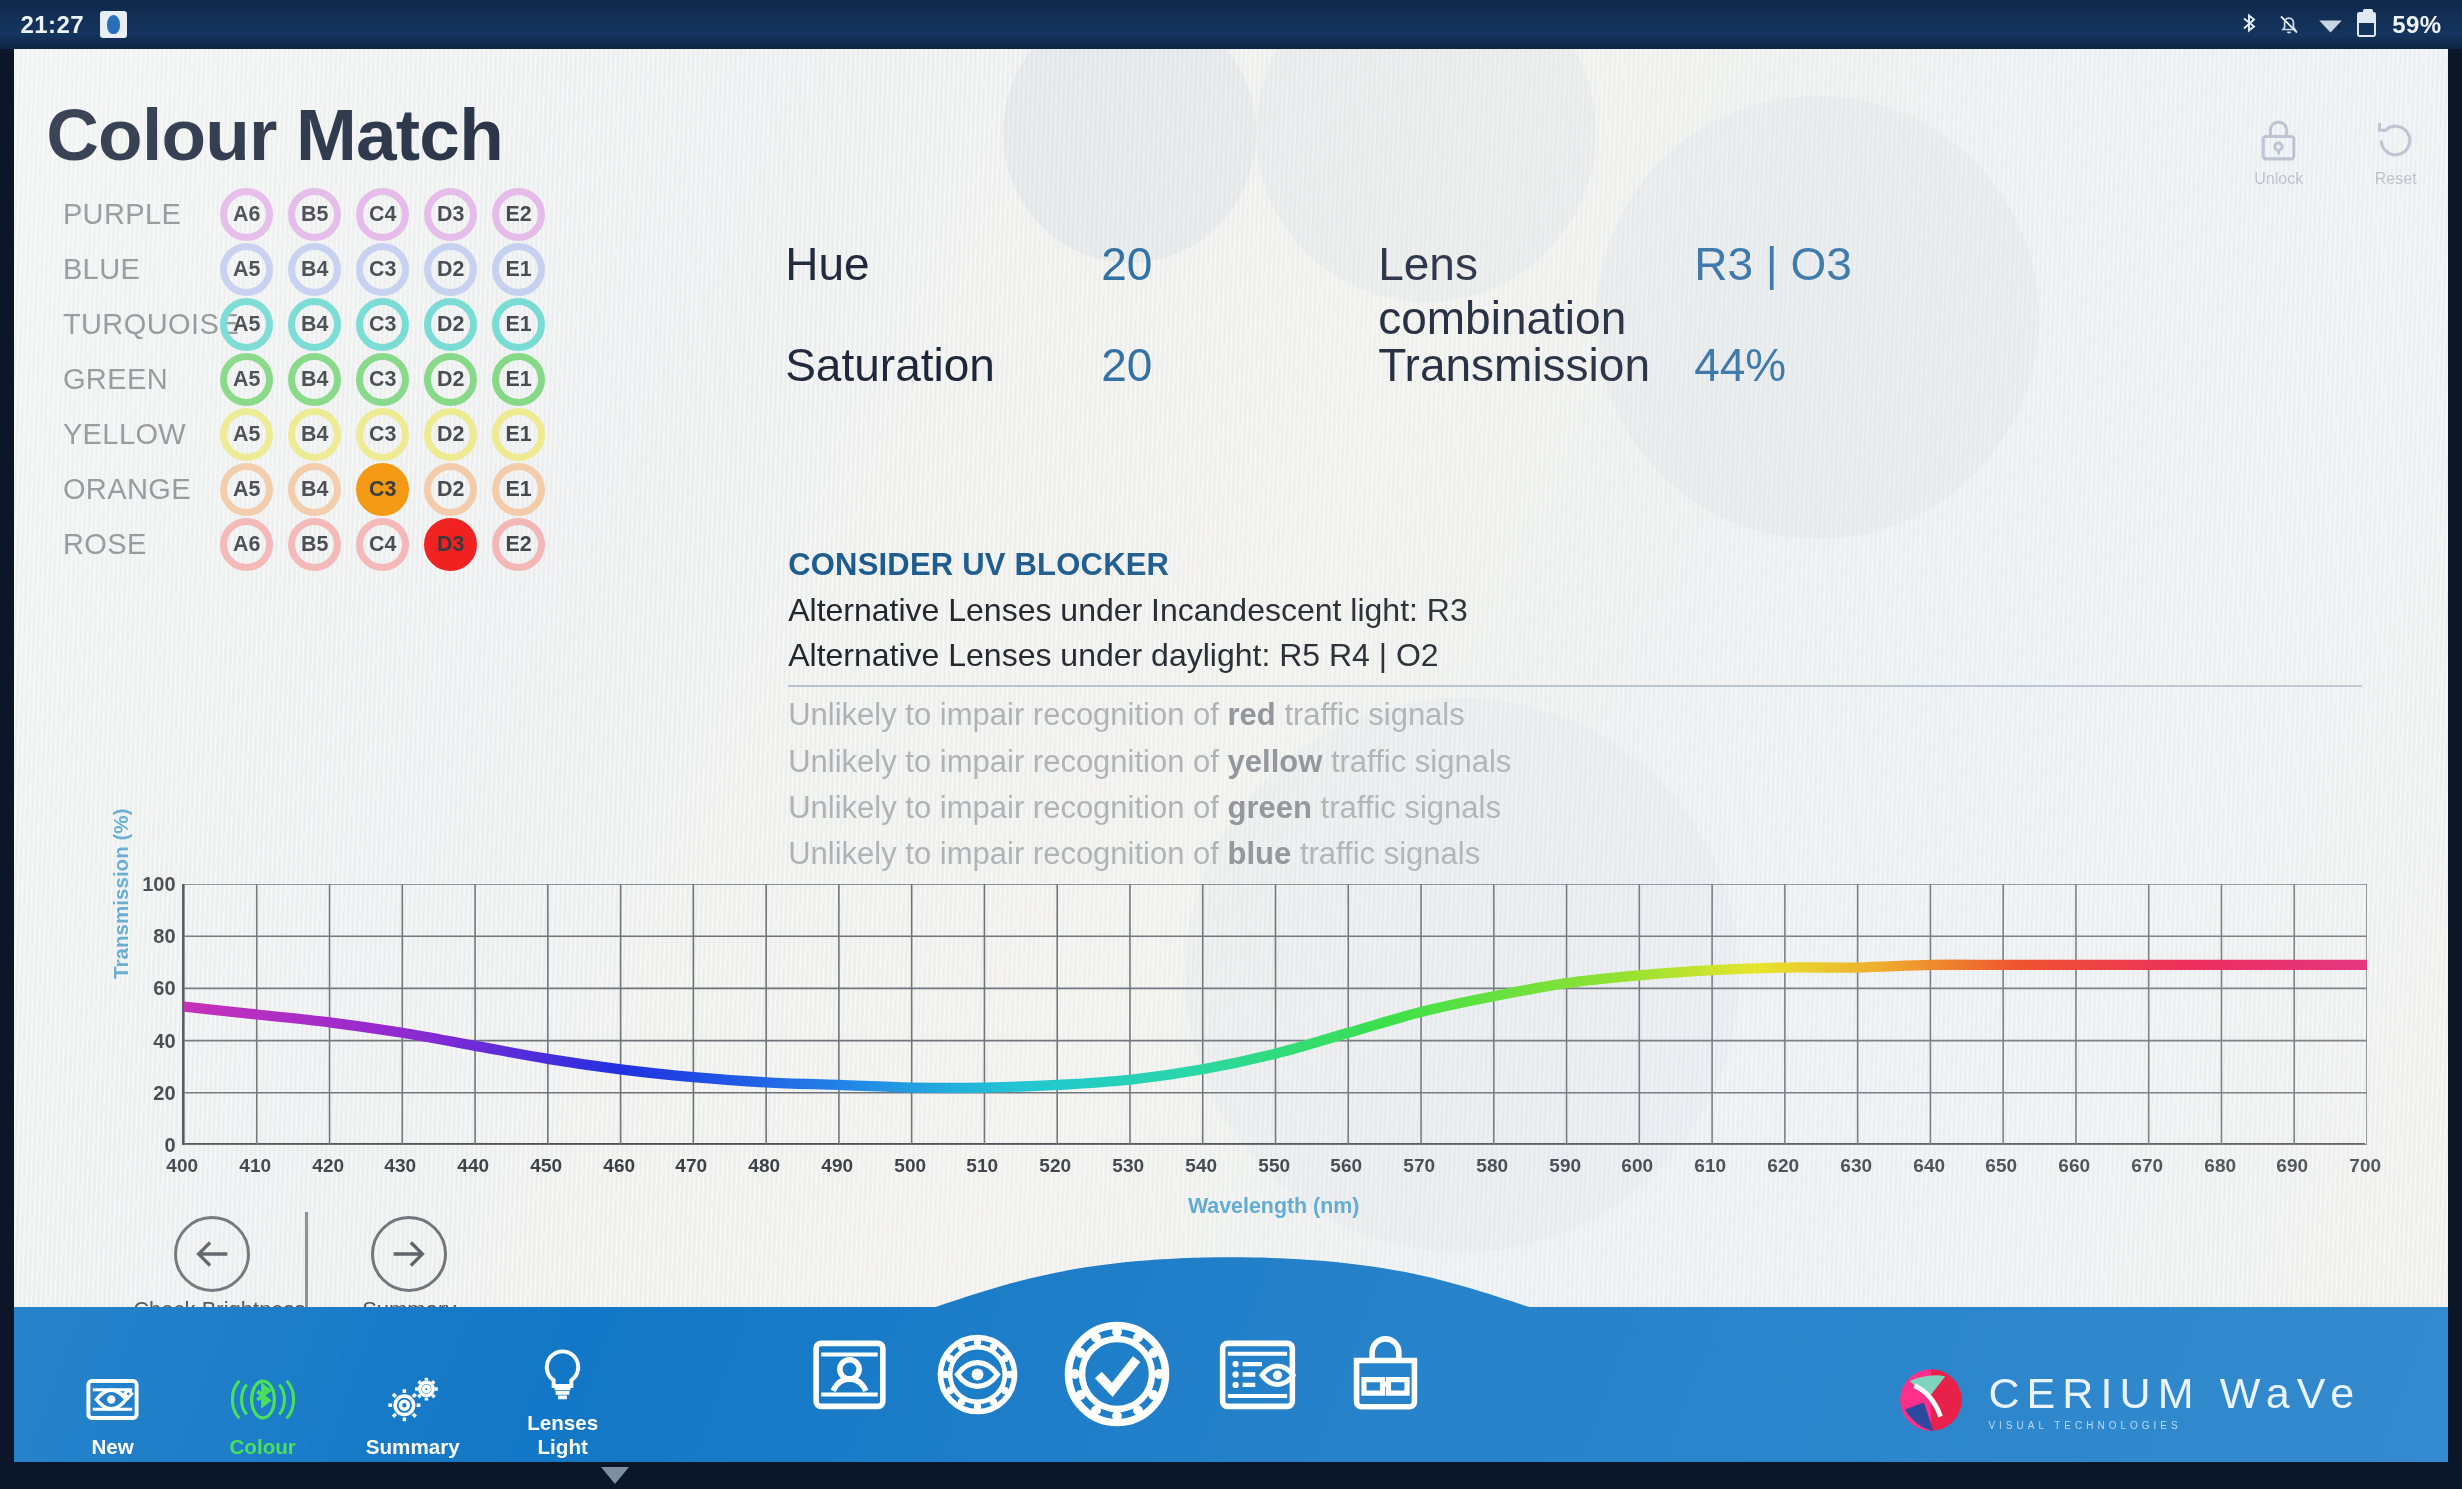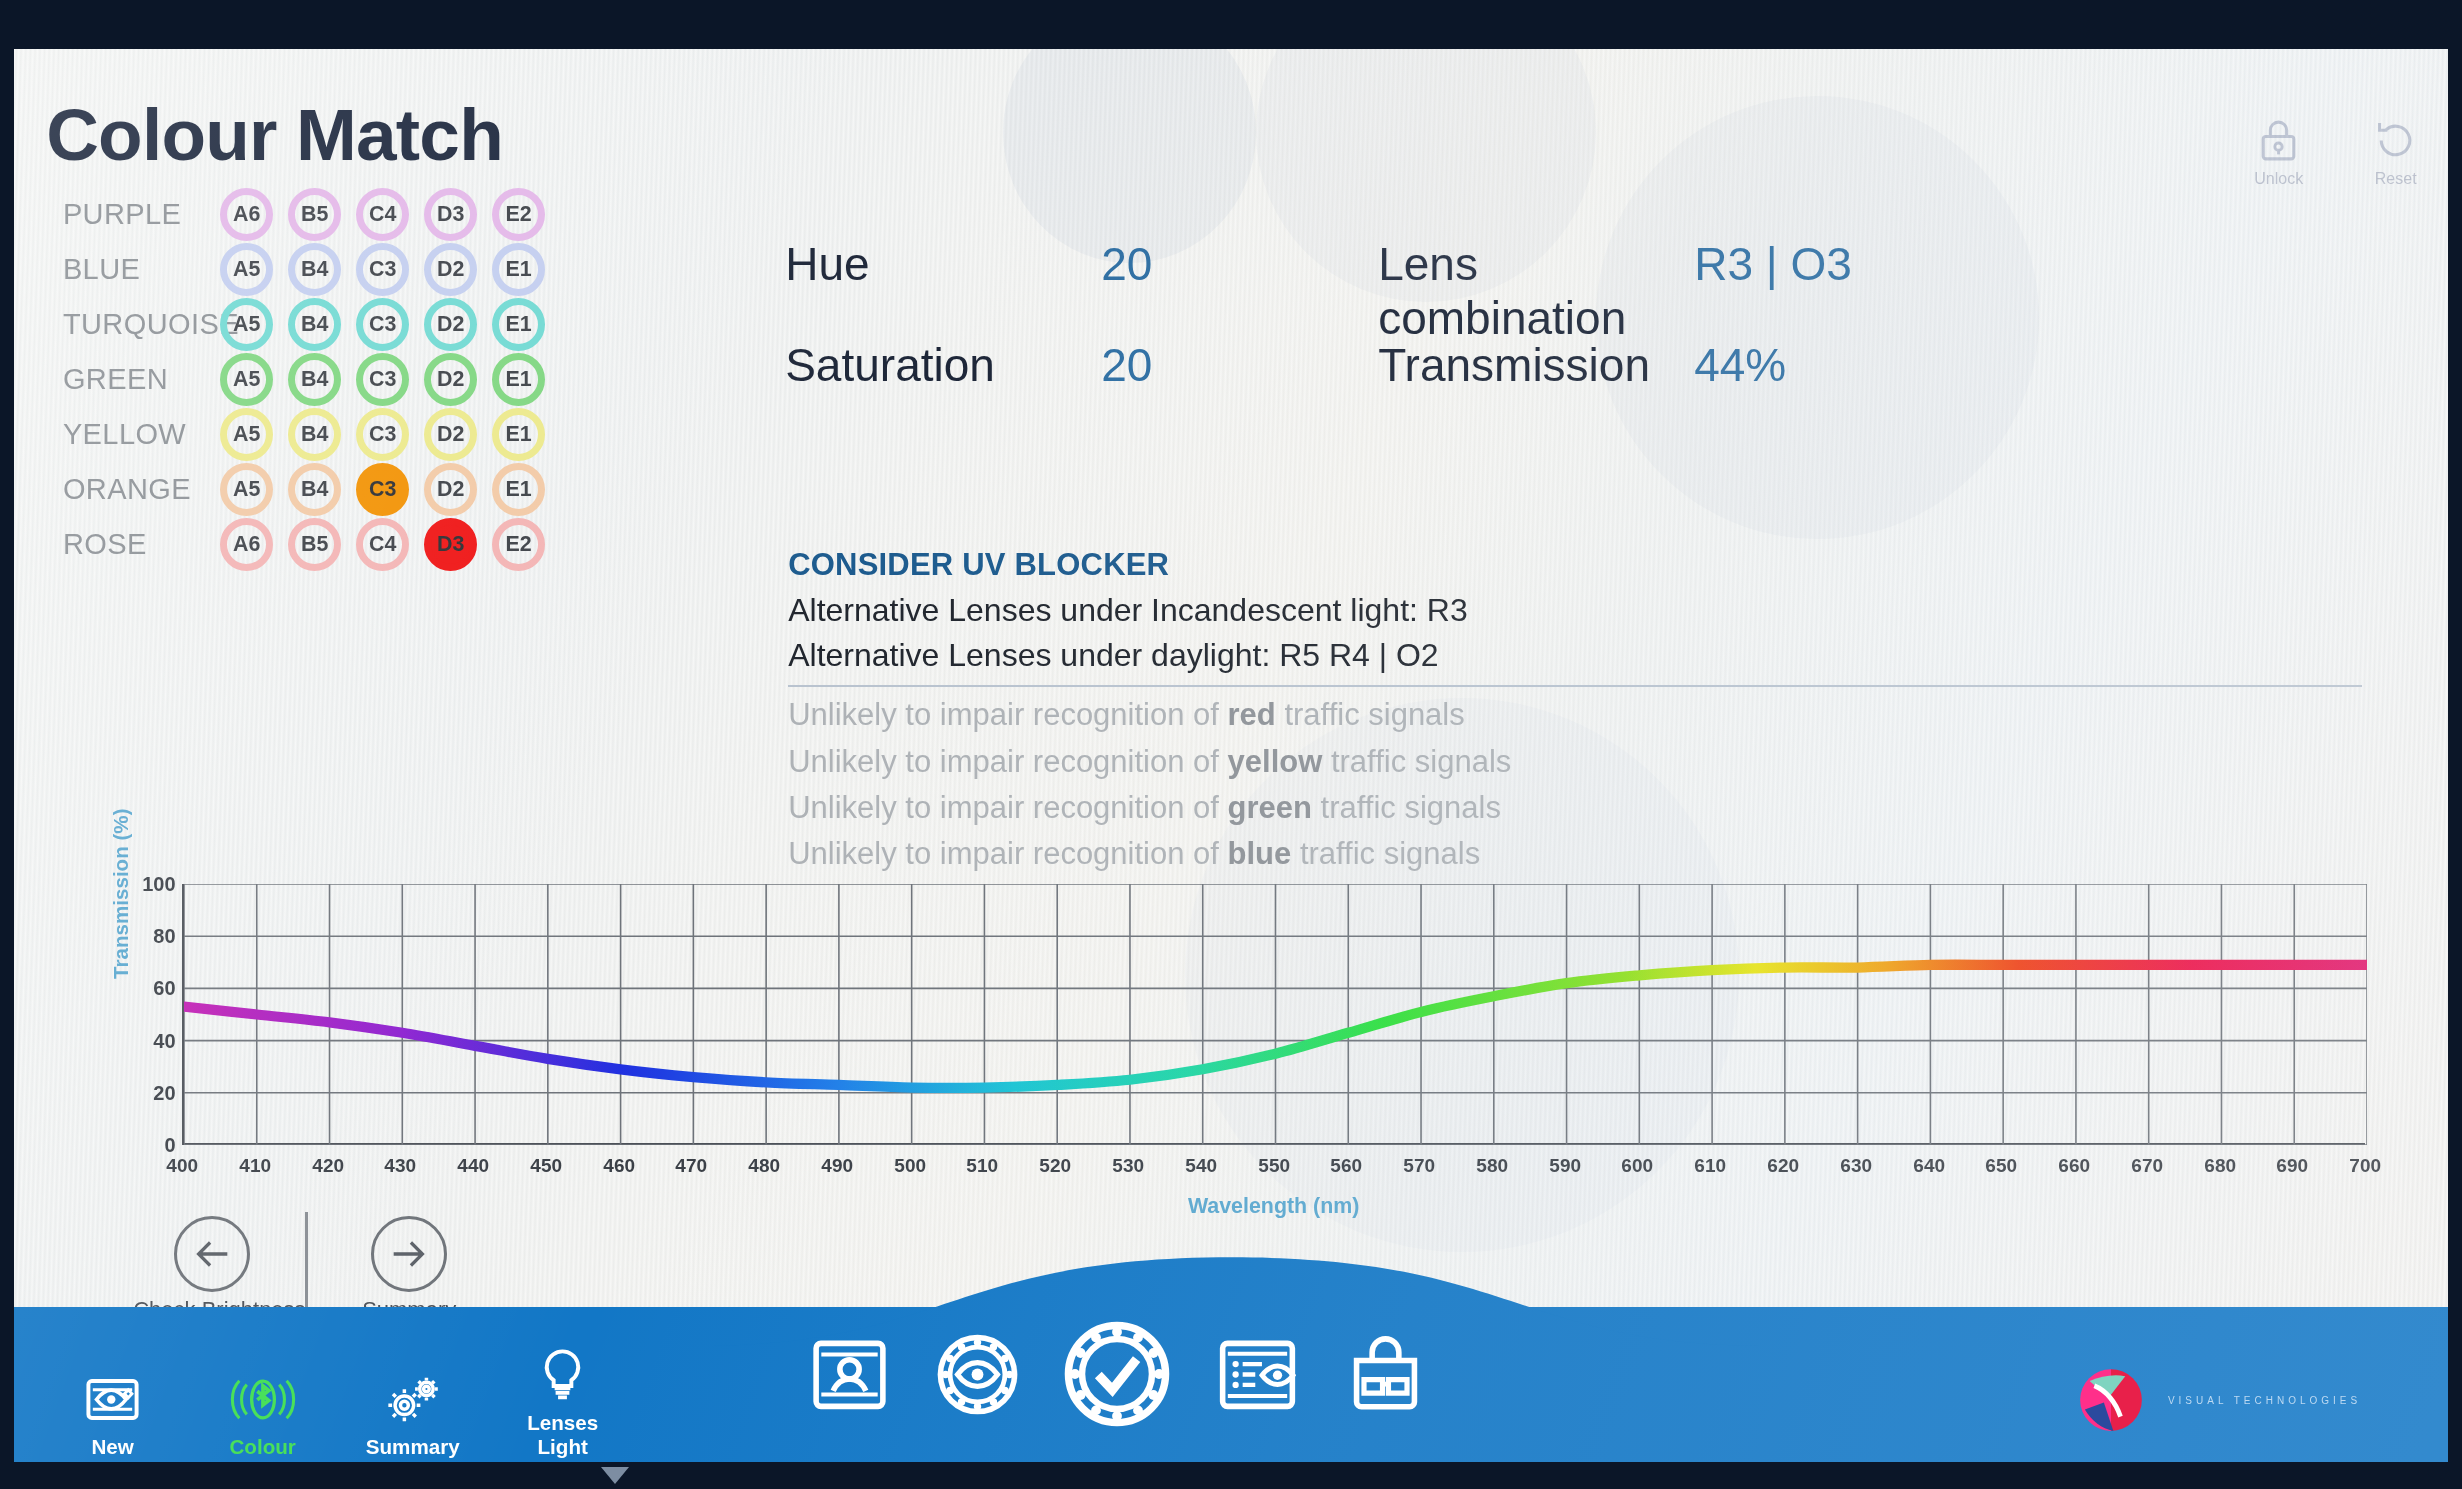--- a/index.html
+++ b/index.html
@@ -239,20 +239,46 @@
   .screen-sheen {
     position:absolute; inset:0; pointer-events:none;
     background: linear-gradient(110deg, rgba(255,255,255,0.16) 0%, rgba(255,255,255,0) 35%, rgba(210,225,235,0.10) 62%, rgba(255,255,255,0.14) 100%);
   }
 </style>
 </head>
 <body>
 
 <div id="device">
 
+  <div id="statusbar">
+    <span class="sb-time">21:27</span>
+    <span class="sb-appicon"></span>
+    <span class="sb-right">
+      <span class="sb-ico ico-bt">
+        <svg width="24" height="27" viewBox="0 0 24 24">
+            <path d="M7 6l10 8-5 4V3l5 4L7 16" fill="none" stroke="#e6eef8" stroke-width="1.9"></path>
+          </svg>
+      </span>
+      <span class="sb-ico ico-bell">
+        <svg width="24" height="27" viewBox="0 0 24 24">
+          <path d="M6 17h12l-1.6-2.2V10a4.4 4.4 0 0 0-8.8 0v4.8L6 17z" fill="none" stroke="#cfdcec" stroke-width="1.7"></path>
+          <path d="M10.4 19.2a1.8 1.8 0 0 0 3.2 0" fill="none" stroke="#cfdcec" stroke-width="1.7"></path>
+          <path d="M4 4l16 16" stroke="#e6eef8" stroke-width="1.9"></path>
+        </svg>
+      </span>
+      <span class="sb-ico ico-wifi">
+        <svg width="27" height="27" viewBox="0 0 24 24">
+            <path d="M2 8.5L12 19 22 8.5z" fill="#dfe8f3" opacity=".9"></path>
+            <path d="M19.5 12.5v4.2M19.5 18.4v1.4" stroke="#0e2341" stroke-width="1.8"></path>
+          </svg>
+      </span>
+      <span class="sb-batt"></span>
+      <span>59%</span>
+    </span>
+  </div>
 
   <div id="screen">
 
     <div class="bokeh" style="left:1582px;top:47px;width:443px;height:443px;"></div>
     <div class="bokeh" style="left:1171px;top:649px;width:554px;height:554px;background:rgba(150,180,210,0.05);"></div>
 
     <div id="page-title">Colour Match</div>
 
     <div class="corner-tools">
       <div class="corner-tool">
@@ -616,20 +642,21 @@
 
       <div id="brand">
         <svg width="76" height="76" viewBox="0 0 64 64">
           <path d="M32 6 A26 26 0 0 1 32 58 Z" fill="#e8204a"></path>
           <path d="M32 6 A26 26 0 0 0 32 58 Z" fill="#ff2f8a"></path>
           <path d="M14 16 C24 12 34 10 44 12 L30 30 Z" fill="#7fd4c0"></path>
           <path d="M10 40 C16 50 24 56 34 58 L26 34 Z" fill="#2b4a9e"></path>
           <path d="M18 20 C28 24 36 34 40 46" fill="none" stroke="#ffffff" stroke-width="4"></path>
         </svg>
         <div class="brand-text">
+          <div class="brand-main">CERIUM WaVe</div>
           <div class="brand-sub">VISUAL TECHNOLOGIES</div>
         </div>
       </div>
     </div>
 
     <div class="screen-sheen"></div>
   </div>
 
   <div id="softnav">
     <div class="tri"></div>

